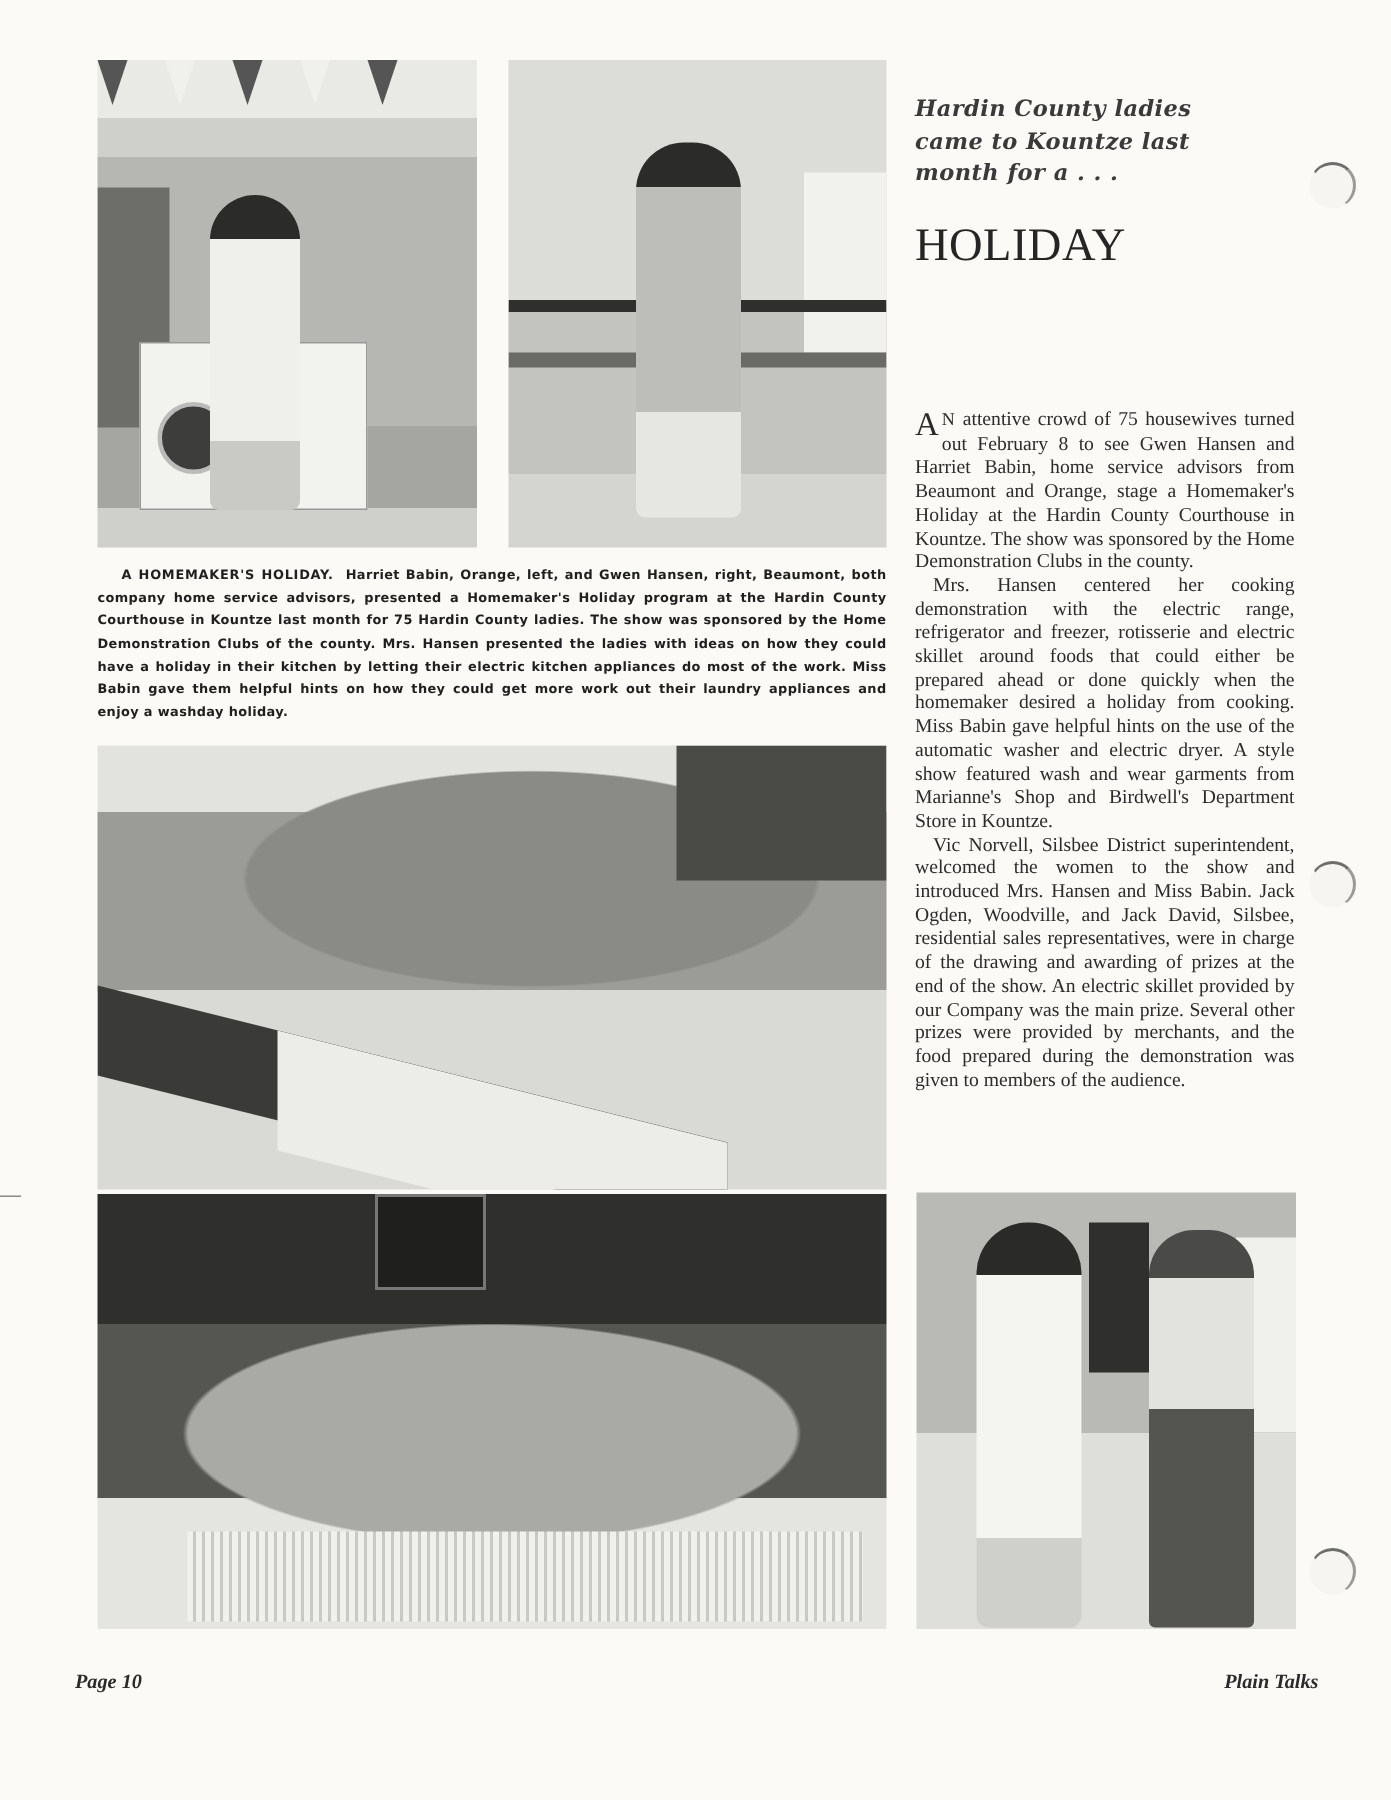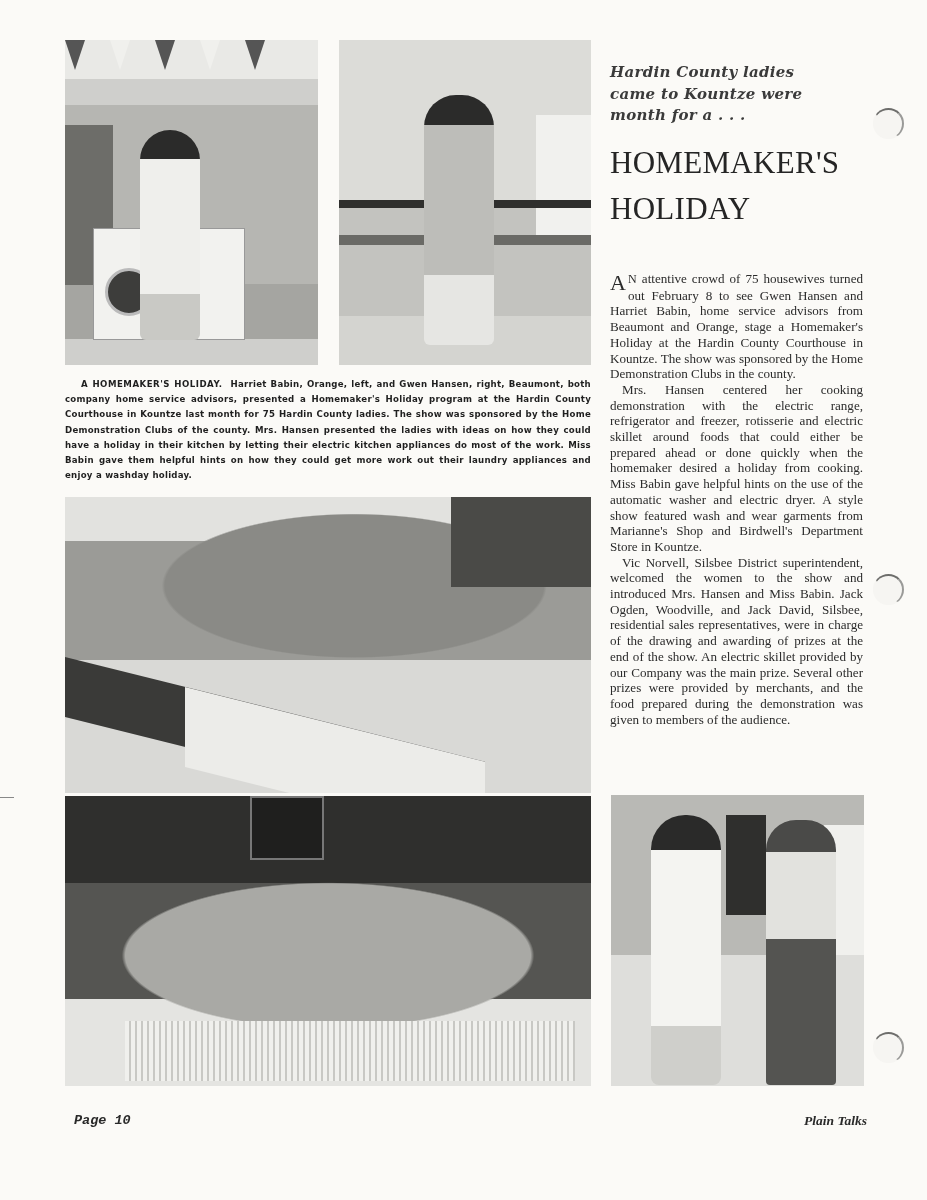--- a/index.html
+++ b/index.html
@@ -97,22 +97,22 @@
   #body p { margin: 0; text-indent: 12px; }
   #body p.first { text-indent: 0; }
   #body .dropcap { font-size: 22px; line-height: 14px; float: left; margin: 5px 2px 0 0; font-family: "Liberation Serif", serif; }
   #body .smallcap { font-size: 12px; letter-spacing: 0.3px; }
 
   
   .folio {
     top: 1113px; font-family: "Liberation Serif", serif; font-style: italic; font-weight: bold;
     font-size: 13.5px; color: #2a2a2a;
   }
-  #folio-left { left: 74px; font-family: Liberation Mono, monospace; }
-  #folio-right { right: 60px; }
+  #folio-left { left: 50px; }
+  #folio-right { right: 48px; }
 
   
   .hole {
     position: absolute; width: 28px; height: 28px; border-radius: 50%;
     border-top: 2px solid #6d6d6b; border-right: 2px solid #9a9a98;
     border-left: 1px solid transparent; border-bottom: 1px solid transparent;
     background: #f6f5f2;
   }
   .tick { position:absolute; left:0; width:14px; height:1px; background:#888; }
 </style>
@@ -154,23 +154,22 @@
   <div class="tablecloth"></div>
 </div>
 
 <div id="photo-prize" class="photo">
   <div class="door"></div>
   <div class="fridge"></div>
   <div class="woman"></div>
   <div class="man"></div>
 </div>
 
-<div id="kicker" class="abs">Hardin County ladies came to Kountze were month for a . . .</div>
+<div id="kicker" class="abs">Hardin County ladies came to Kountze last month for a . . .</div>
 <div id="headline" class="abs">
-  <div>HOMEMAKER'S</div>
   <div>HOLIDAY</div>
 </div>
 
 <div id="body" class="abs">
   <p class="first"><span class="dropcap">A</span><span class="smallcap">N</span><span> attentive crowd of 75 housewives turned out February 8 to see Gwen Hansen and Harriet Babin, home service advisors from Beaumont and Orange, stage a Homemaker's Holiday at the Hardin County Courthouse in Kountze. The show was sponsored by the Home Demonstration Clubs in the county.</span></p>
   <p>Mrs. Hansen centered her cooking demonstration with the electric range, refrigerator and freezer, rotisserie and electric skillet around foods that could either be prepared ahead or done quickly when the homemaker desired a holiday from cooking. Miss Babin gave helpful hints on the use of the automatic washer and electric dryer. A style show featured wash and wear garments from Marianne's Shop and Birdwell's Department Store in Kountze.</p>
   <p>Vic Norvell, Silsbee District superintendent, welcomed the women to the show and introduced Mrs. Hansen and Miss Babin. Jack Ogden, Woodville, and Jack David, Silsbee, residential sales representatives, were in charge of the drawing and awarding of prizes at the end of the show. An electric skillet provided by our Company was the main prize. Several other prizes were provided by merchants, and the food prepared during the demonstration was given to members of the audience.</p>
 </div>
 
 <div id="folio-left" class="abs folio">Page 10</div>

